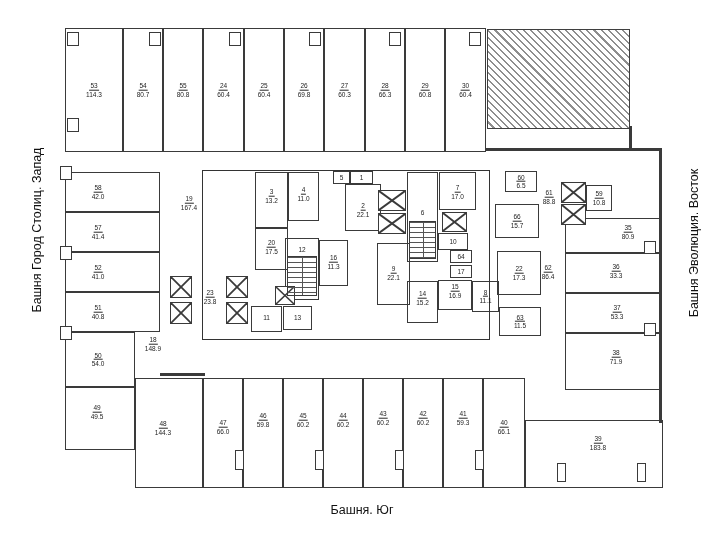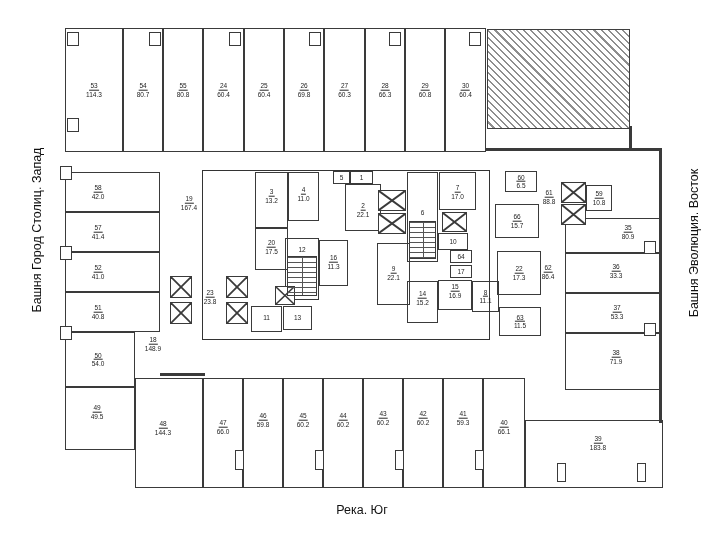--- a/index.html
+++ b/index.html
@@ -28,21 +28,21 @@
   .rlabel.noarea .num{border-bottom:none;}
   .rlabel .area{display:block;}
   #wm{position:absolute;left:428px;top:424px;display:flex;align-items:center;gap:8px;
       color:#b9c1c6;mix-blend-mode:multiply;opacity:.75;pointer-events:none;z-index:8;}
   #wm .wm-text{font-size:50px;font-weight:bold;letter-spacing:5px;line-height:1;}
 </style>
 </head>
 <body>
 
 <div id="stage">
-  <div class="edge edge-bottom">Река. Юг</div>
+  <div class="edge edge-bottom">Башня. Юг</div>
   <div class="edge edge-left">Башня Город Столиц. Запад</div>
   <div class="edge edge-right">Башня Эволюция. Восток</div>
 
   <div id="plan">
       <div class="hatch" style="left: 487px; top: 29px; width: 143px; height: 100px;"></div>
       <div class="wallseg" style="left: 486px; top: 148px; width: 176px; height: 3px;"></div>
       <div class="wallseg" style="left: 659px; top: 148px; width: 3px; height: 275px;"></div>
       <div class="wallseg" style="left: 629px; top: 126px; width: 3px; height: 24px;"></div>
       <div class="wallseg" style="left: 160px; top: 373px; width: 45px; height: 3px;"></div>
       <div class="room" style="left: 65px; top: 28px; width: 58px; height: 124px;"></div>

